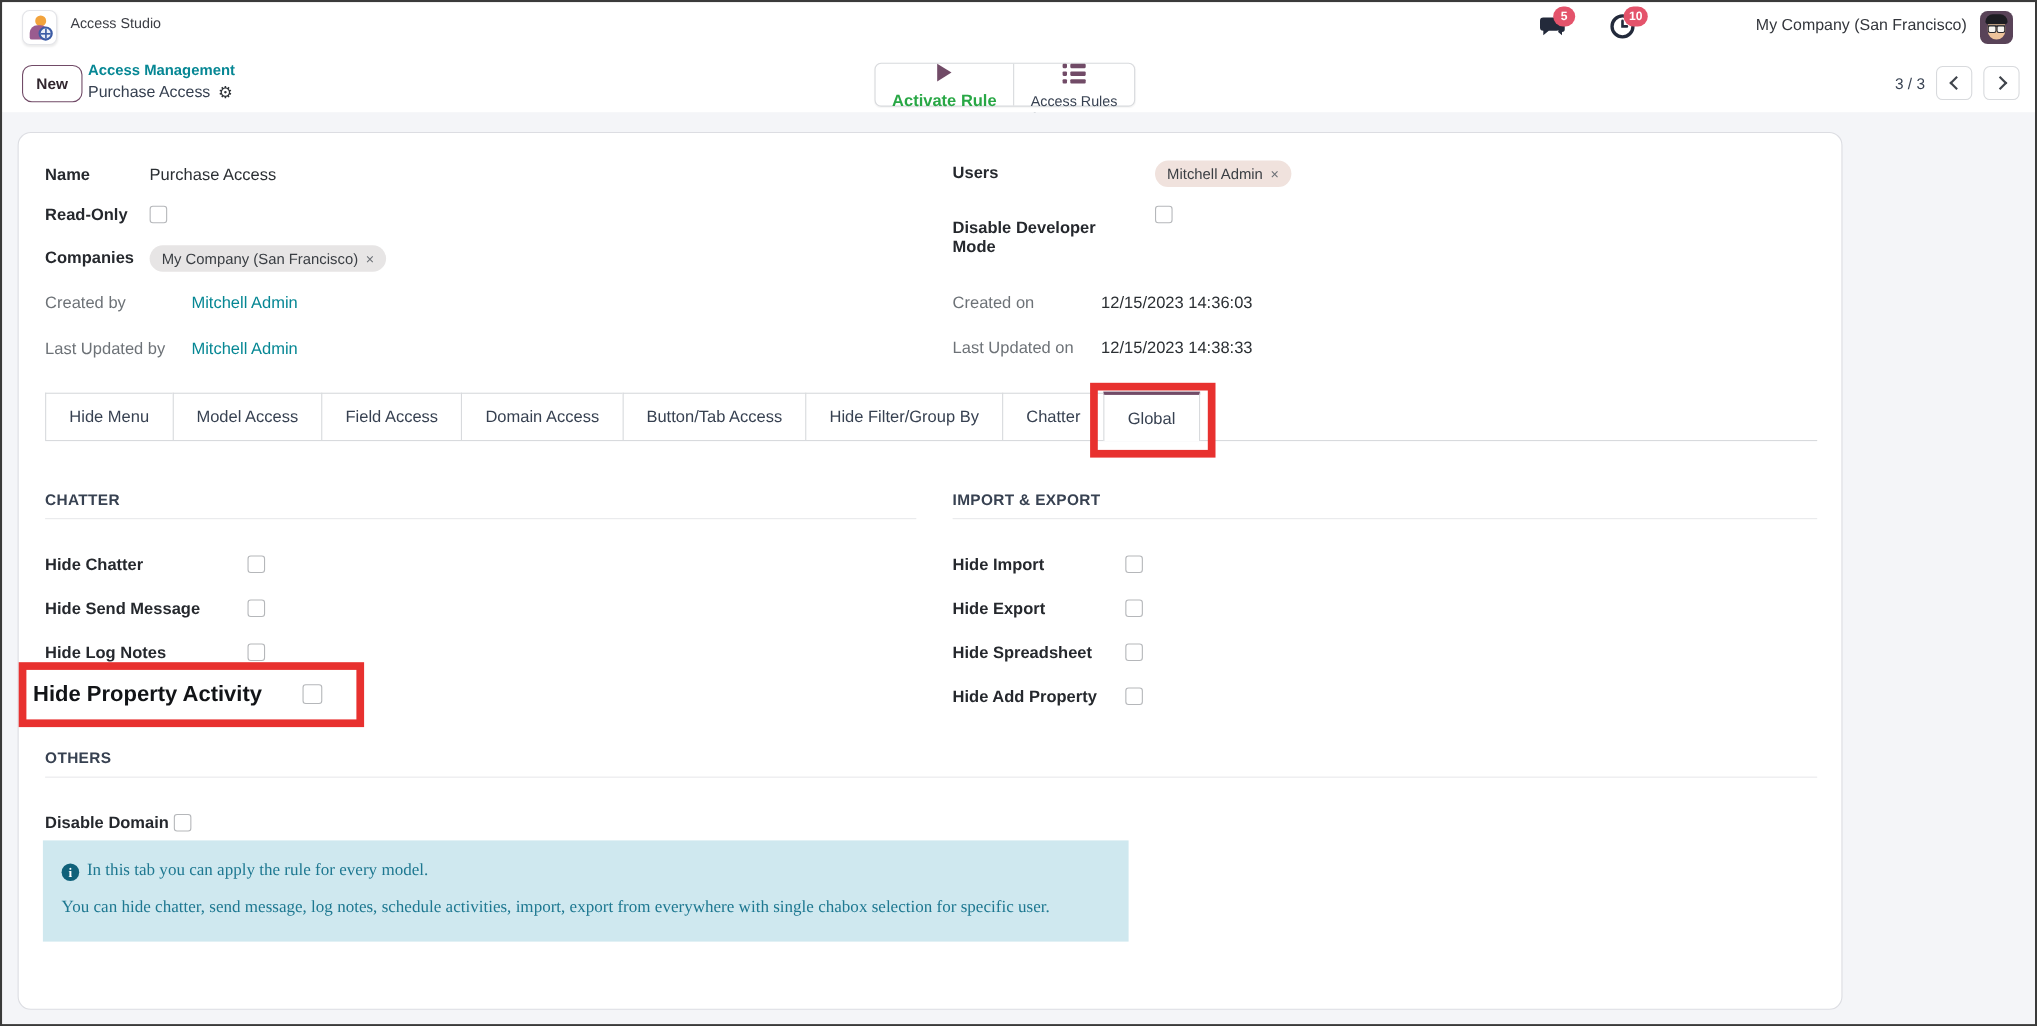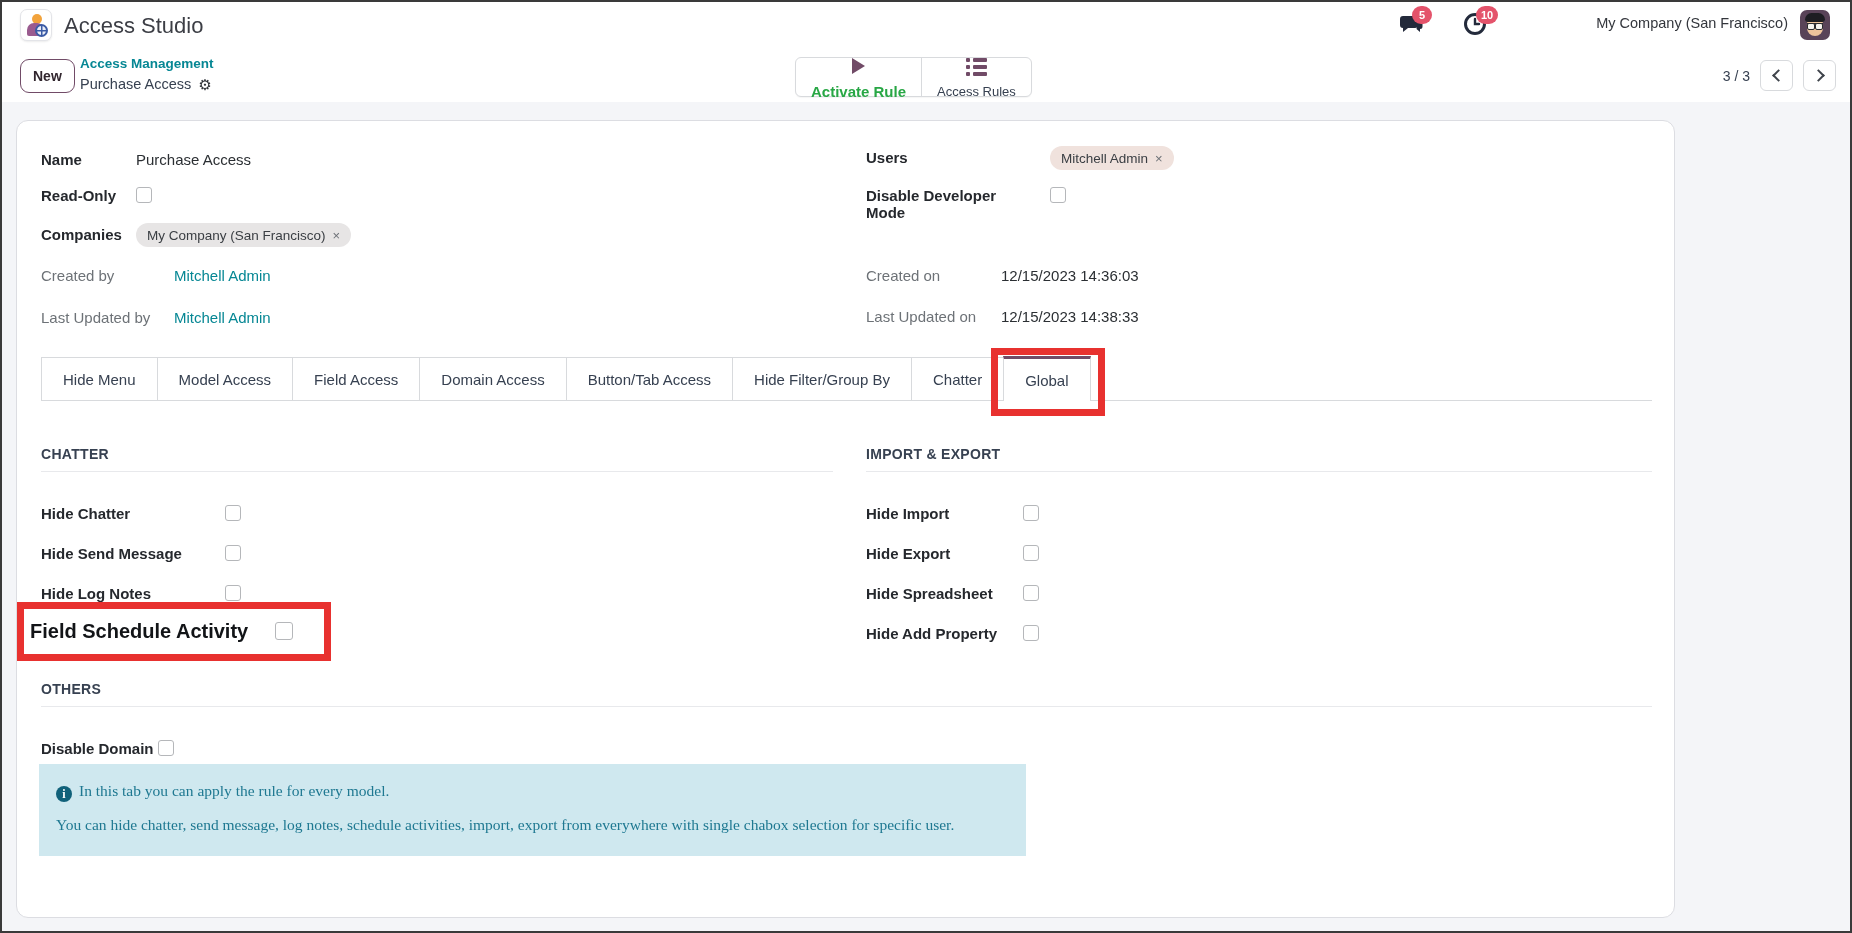--- a/index.html
+++ b/index.html
@@ -14,21 +14,21 @@
   
   .tophdr{position:absolute; left:0; top:0; width:100%; height:46px; background:#fff;}
   .app-icon{position:absolute; left:18px; top:7px; width:32px; height:32px; background:#fff;
     border:1px solid #e3e4e8; border-radius:7px; box-shadow:0 1px 2px rgba(0,0,0,.08);}
   .app-icon .head{position:absolute; left:11px; top:4px; width:10px; height:10px; border-radius:50%; background:#f2a33c;}
   .app-icon .body{position:absolute; left:6px; top:13px; width:17px; height:13px; background:#9a5b8f; border-radius:7px 7px 2px 2px;}
   .app-icon .globe{position:absolute; right:3px; bottom:3px; width:13px; height:13px; border-radius:50%;
     background:#e9edf7; border:2px solid #3b5ba5;
     background-image:linear-gradient(#3b5ba5,#3b5ba5),linear-gradient(#3b5ba5,#3b5ba5);
     background-size:1.5px 100%,100% 1.5px; background-position:center,center; background-repeat:no-repeat;}
-  .app-title{position:absolute; left:62px; top:11px; font-size:22px; color:#3c3e45;}
+  .app-title{position:absolute; left:62px; top:11px; font-size:13px; color:#3c3e45;}
   .hdr-icons{position:absolute; right:362px; top:8px; display:flex; gap:38px;}
   .icon-wrap{position:relative; width:26px; height:26px; cursor:pointer;}
   .badge{position:absolute; top:-4px; left:14px; min-width:20px; height:18px; padding:0 5px;
     background:var(--badge); color:#fff; font-size:11px; font-weight:bold; border-radius:9px;
     display:flex; align-items:center; justify-content:center; z-index:2;}
   .company-name{position:absolute; right:62px; top:13px; font-size:14.5px; color:#33363c; white-space:nowrap; cursor:pointer;}
   .avatar{position:absolute; right:20px; top:8px; width:30px; height:30px; border-radius:7px; background:#594358; overflow:hidden; cursor:pointer;}
   .avatar .face{position:absolute; left:7px; top:8px; width:16px; height:18px; background:#edc39b; border-radius:7px 7px 9px 9px;}
   .avatar .hair{position:absolute; left:5px; top:3px; width:20px; height:9px; background:#1d1d22; border-radius:8px 8px 3px 3px;}
   .avatar .glasses{position:absolute; left:7px; top:13px; width:16px; height:5px;
@@ -212,21 +212,21 @@
       </div>
 
       <div class="frow" style="left:849px; top:25px;">
         <span class="flabel w184" style="padding-top:3px;">Users</span>
         <span class="tag rose">
           <span>Mitchell Admin</span>
           <span class="x">×</span>
         </span>
       </div>
       <div class="frow" style="left:849px; top:66px;">
-        <span class="flabel w184" style="width:184px;">
+        <span class="flabel w184" style="width:184px;margin-top:12px;">
             <span style="display:block; width:150px;">Disable Developer Mode</span>
           </span>
         <span class="cb"></span>
       </div>
       <div class="frow" style="left:849px; top:146px;">
         <span class="flabel gray w135">Created on</span>
         <span class="fvalue">12/15/2023 14:36:03</span>
       </div>
       <div class="frow" style="left:849px; top:187px;">
         <span class="flabel gray w135">Last Updated on</span>
@@ -255,21 +255,21 @@
           <span class="cb"></span>
         </div>
         <div class="cbrow">
           <span class="flabel w184">Hide Log Notes</span>
           <span class="cb"></span>
         </div>
       </div>
 
       <div class="red-frame"></div>
       <div class="schedule-row">
-        <span class="flabel">Field Schedule Activity</span>
+        <span class="flabel">Hide Property Activity</span>
         <span class="cb"></span>
       </div>
 
       <div class="sect-title" style="left:849px; top:325px; width:786px;">IMPORT &amp; EXPORT</div>
       <div class="rows-right">
         <div class="cbrow">
           <span class="flabel" style="width:157px;">Hide Import</span>
           <span class="cb"></span>
         </div>
         <div class="cbrow">

